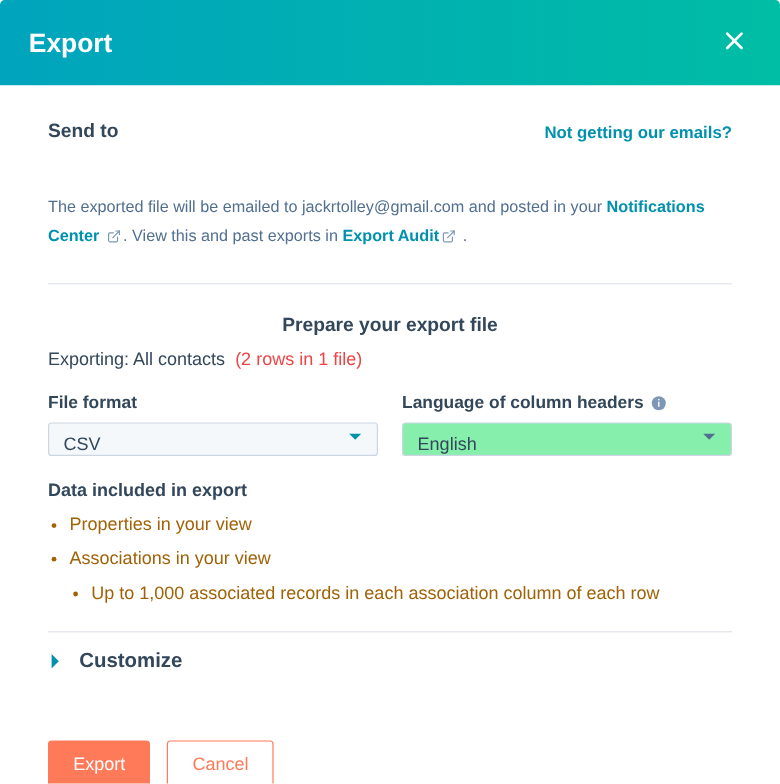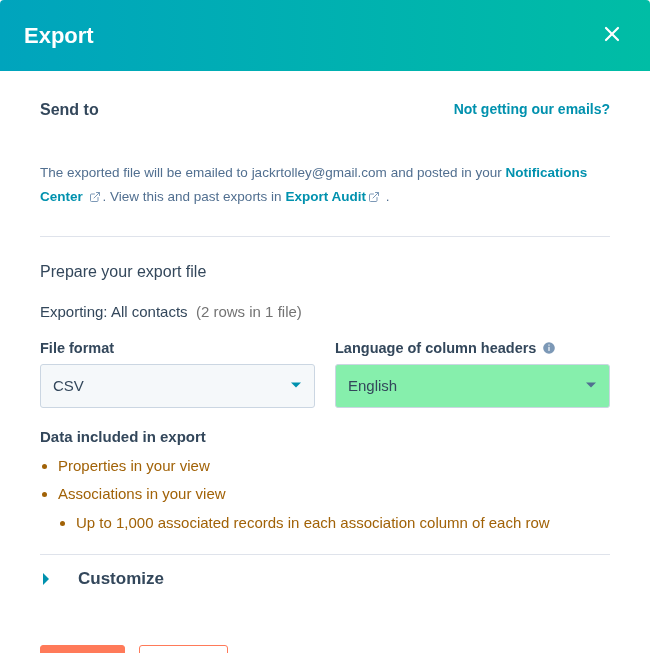--- a/index.html
+++ b/index.html
@@ -40,21 +40,21 @@
     display: flex;
     align-items: center;
     justify-content: center;
   }
   .modal-body {
     padding: 30px 40px 24px 40px;
   }
   .send-row {
     display: flex;
     justify-content: space-between;
-    align-items: flex-start;
+    align-items: center;
     margin-bottom: 16px;
   }
   .send-row .label {
     font-size: 16px;
     font-weight: 600;
     color: #33475b;
   }
   .help-link {
     font-size: 14px;
     font-weight: 600;
@@ -81,31 +81,32 @@
     color: #7c98b6;
     margin: 0 2px;
   }
   .divider {
     border: none;
     border-top: 1px solid #dfe3eb;
     margin: 0 0 26px 0;
   }
   .section-title {
     font-size: 16px;
-    font-weight: 400;
-    color: #33475b;
-    margin-bottom: 22px;
+    font-weight: 700;
+    color: #33475b;
+    margin-bottom: 10px;
+    text-align: center;
   }
   .exporting-row {
     font-size: 15px;
     color: #33475b;
     margin-bottom: 20px;
   }
   .exporting-row .strong { font-weight: 400; }
-  .exporting-row .meta { color: #737373; }
+  .exporting-row .meta { color: #ef4444; }
   .form-row {
     display: flex;
     gap: 20px;
     margin-bottom: 20px;
   }
   .form-field { flex: 1; }
   .field-label {
     font-size: 14.5px;
     font-weight: 600;
     color: #33475b;
@@ -115,26 +116,26 @@
     gap: 6px;
   }
   .info-icon {
     width: 14px; height: 14px;
     color: #7c98b6;
     display: inline-flex;
   }
   .select {
     position: relative;
     width: 100%;
-    height: 44px;
+    height: 28px;
     border: 1px solid #cbd6e2;
     background: #f5f8fa;
     border-radius: 3px;
     display: flex;
-    align-items: center;
+    align-items: flex-end;
     padding: 0 12px;
     cursor: pointer;
     font-size: 15px;
     color: #33475b;
   }
   .select.alt { background: #86efac; }
   .select .caret {
     position: absolute;
     right: 12px;
     top: 50%;
@@ -162,21 +163,21 @@
     margin-top: 6px;
   }
   .divider2 {
     border: none;
     border-top: 1px solid #dfe3eb;
     margin: 0 0 14px 0;
   }
   .customize-row {
     display: flex;
     align-items: center;
-    gap: 26px;
+    gap: 14px;
     cursor: pointer;
     margin-bottom: 56px;
   }
   .customize-row .chev { color: #0091ae; display: flex; }
   .customize-row .text {
     font-size: 17px;
     font-weight: 700;
     color: #33475b;
   }
   .actions {

